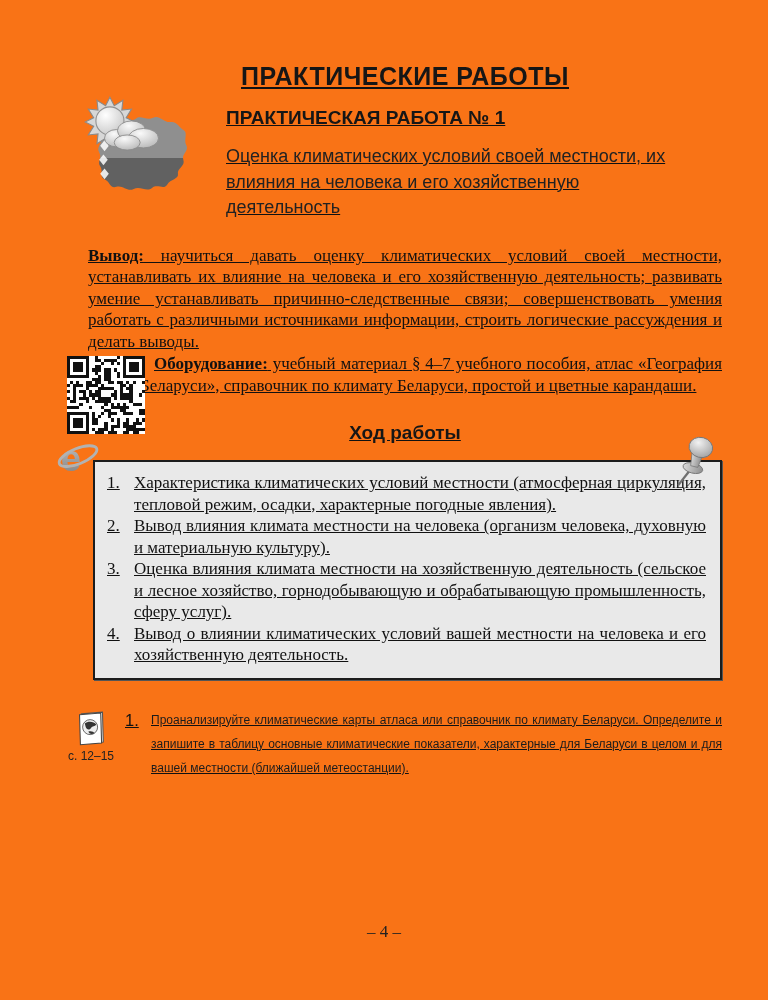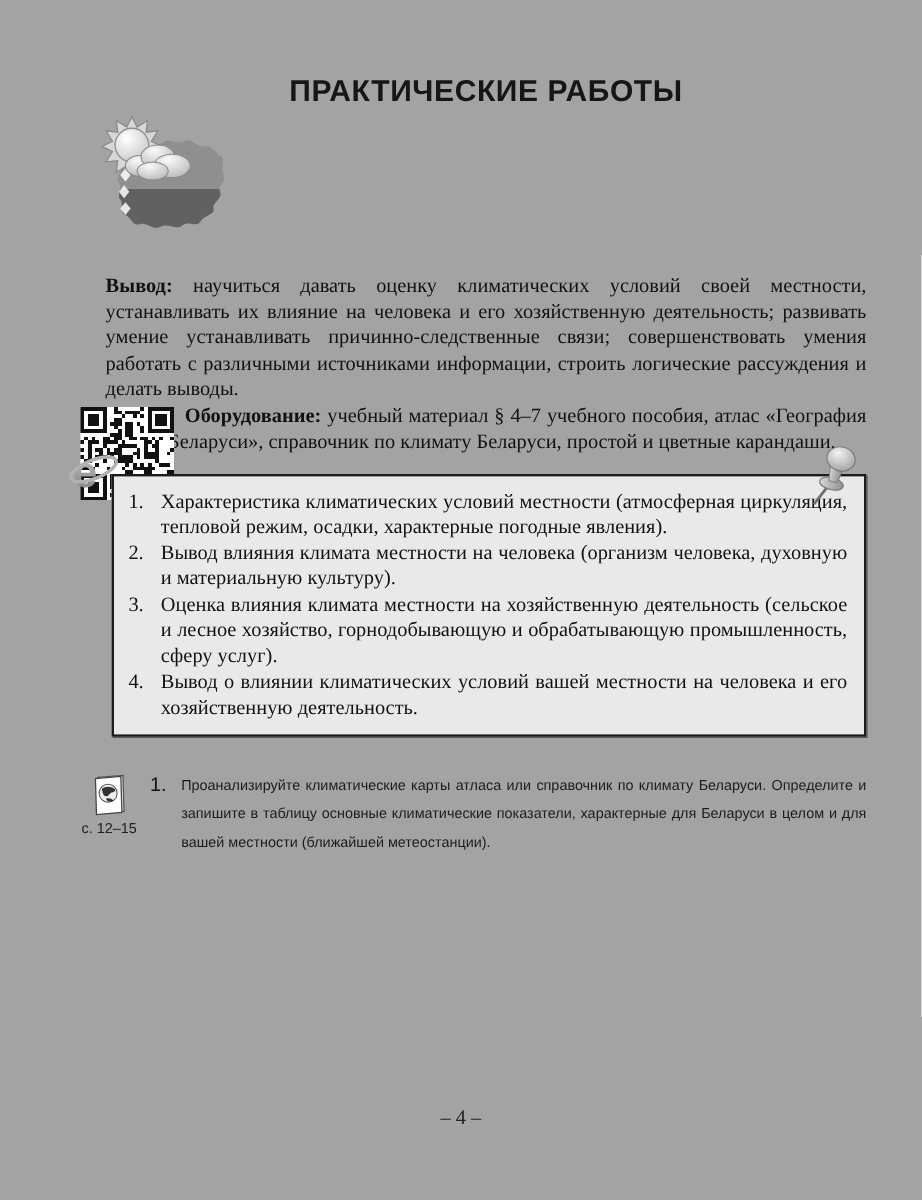--- a/index.html
+++ b/index.html
@@ -1,19 +1,20 @@
 <!DOCTYPE html>
 <html><head>
 <meta charset="utf-8">
 <style>
   html,body{margin:0;padding:0;background:#fff;}
   .page{
     position:relative; width:768px; height:1000px; margin:0 auto;
-    background:#a3a3a3; color:#111; overflow:hidden;
+    background:#f97316; color:#111; overflow:hidden;
     font-family:"Liberation Serif", serif;
+    text-decoration:underline;
   }
   .content{padding:0 46px 0 88px;}
 
   
   .section-title{
     margin:0; padding-top:62px; text-align:center;
     font-family:"Liberation Sans", sans-serif;
     font-size:25px; font-weight:bold; letter-spacing:.5px; color:#161616;
   }
 
@@ -130,20 +131,24 @@
         <path fill="#d7d7d7" stroke="#8a8a8a" stroke-width="1" d="M24,2 l4,8 8,-5 -1,9 9,-1 -5,8 8,4 -8,4 5,8 -9,-1 1,9 -8,-5 -4,8 -4,-8 -8,5 1,-9 -9,1 5,-8 -8,-4 8,-4 -5,-8 9,1 -1,-9 8,5 z"></path>
         <circle cx="24" cy="24" r="13" fill="url(#sung)" stroke="#909090"></circle>
       </g>
       <g stroke="#8a8a8a" stroke-width="0.8">
         <ellipse cx="30" cy="40" rx="11" ry="8" fill="url(#cldg)"></ellipse>
         <ellipse cx="44" cy="33" rx="13" ry="9" fill="url(#cldg)"></ellipse>
         <ellipse cx="55" cy="40" rx="14" ry="9" fill="url(#cldg)"></ellipse>
         <ellipse cx="40" cy="44" rx="12" ry="7" fill="url(#cldg)"></ellipse>
       </g>
     </svg>
+    <div class="hdr-text">
+      <h2 class="work-title">ПРАКТИЧЕСКАЯ РАБОТА № 1</h2>
+      <p class="work-subtitle">Оценка климатических условий своей местности, их влияния на человека и его хозяйственную деятельность</p>
+    </div>
   </div>
 
   <div class="content">
     <p class="goal"><span class="lead">Вывод:</span><span> научиться давать оценку климатических условий своей местности, устанавливать их влияние на человека и его хозяйственную деятельность; развивать умение устанавливать причинно-следственные связи; совершенствовать умения работать с различными источниками информации, строить логические рассуждения и делать выводы.</span></p>
 
     <p class="equipment">
       <span class="qr-wrap">
         <svg id="qr-svg" viewBox="0 0 25 25" width="78" height="78" shape-rendering="crispEdges">
             <rect x="0" y="0" width="25" height="25" fill="#fff"></rect>
             <rect x="9" y="0" width="1" height="1" fill="#111"></rect>
@@ -351,20 +356,21 @@
             <rect x="18" y="0" width="7" height="7" fill="#111"></rect>
             <rect x="19" y="1" width="5" height="5" fill="#fff"></rect>
             <rect x="20" y="2" width="3" height="3" fill="#111"></rect>
             <rect x="0" y="18" width="7" height="7" fill="#111"></rect>
             <rect x="1" y="19" width="5" height="5" fill="#fff"></rect>
             <rect x="2" y="20" width="3" height="3" fill="#111"></rect>
           </svg>
       </span><span class="lead">Оборудование:</span><span> учебный материал § 4–7 учебного пособия, атлас «География Беларуси», справочник по климату Беларуси, простой и цветные карандаши.</span>
     </p>
 
+    <h3 class="procedure-title">Ход работы</h3>
 
     <div class="plan-box">
       <svg class="corner-icon ie-icon" viewBox="0 0 48 48">
         <defs>
             <linearGradient id="ieg" x1="0" y1="0" x2="0" y2="1">
               <stop offset="0" stop-color="#c9c9c9"></stop>
               <stop offset="1" stop-color="#7d7d7d"></stop>
             </linearGradient>
           </defs>
         <text x="6" y="36" font-family="Liberation Sans, sans-serif" font-size="38" font-weight="bold" fill="url(#ieg)">e</text>

